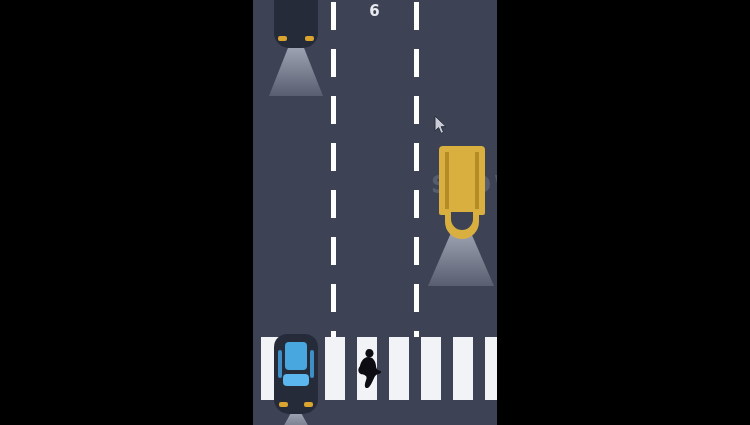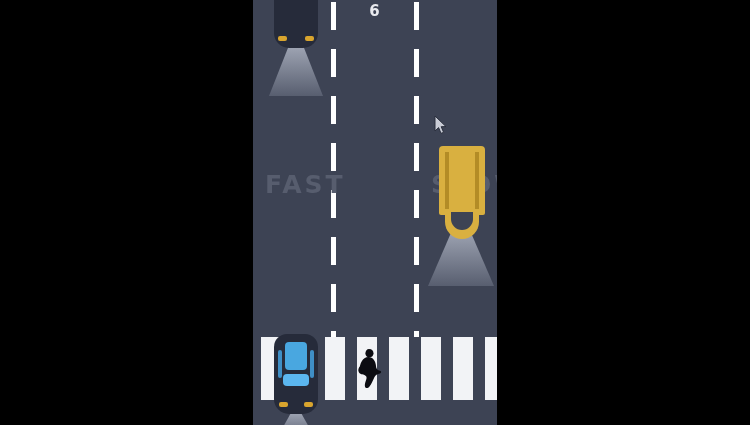--- a/index.html
+++ b/index.html
@@ -81,21 +81,20 @@
         <div class="dash" style="top: 2px; height: 28px;"></div>
         <div class="dash" style="top: 49px; height: 28px;"></div>
         <div class="dash" style="top: 96px; height: 28px;"></div>
         <div class="dash" style="top: 143px; height: 28px;"></div>
         <div class="dash" style="top: 190px; height: 28px;"></div>
         <div class="dash" style="top: 237px; height: 28px;"></div>
         <div class="dash" style="top: 284px; height: 28px;"></div>
         <div class="dash" style="top: 331px; height: 6px;"></div>
       </div>
 
-    <div class="word fast">FAST</div>
     <div class="word slow">SLOW</div>
 
     <div class="cone" style="left:16px;top:44px;width:54px;height:52px;"></div>
     <div class="car" id="car-top" style="left:21px;top:-42px;width:44px;height:90px;">
       <div class="carbody"></div>
 
       <div class="tail" style="left:4px;top:78px;"></div>
       <div class="tail" style="left:31px;top:78px;"></div>
     </div>
 

